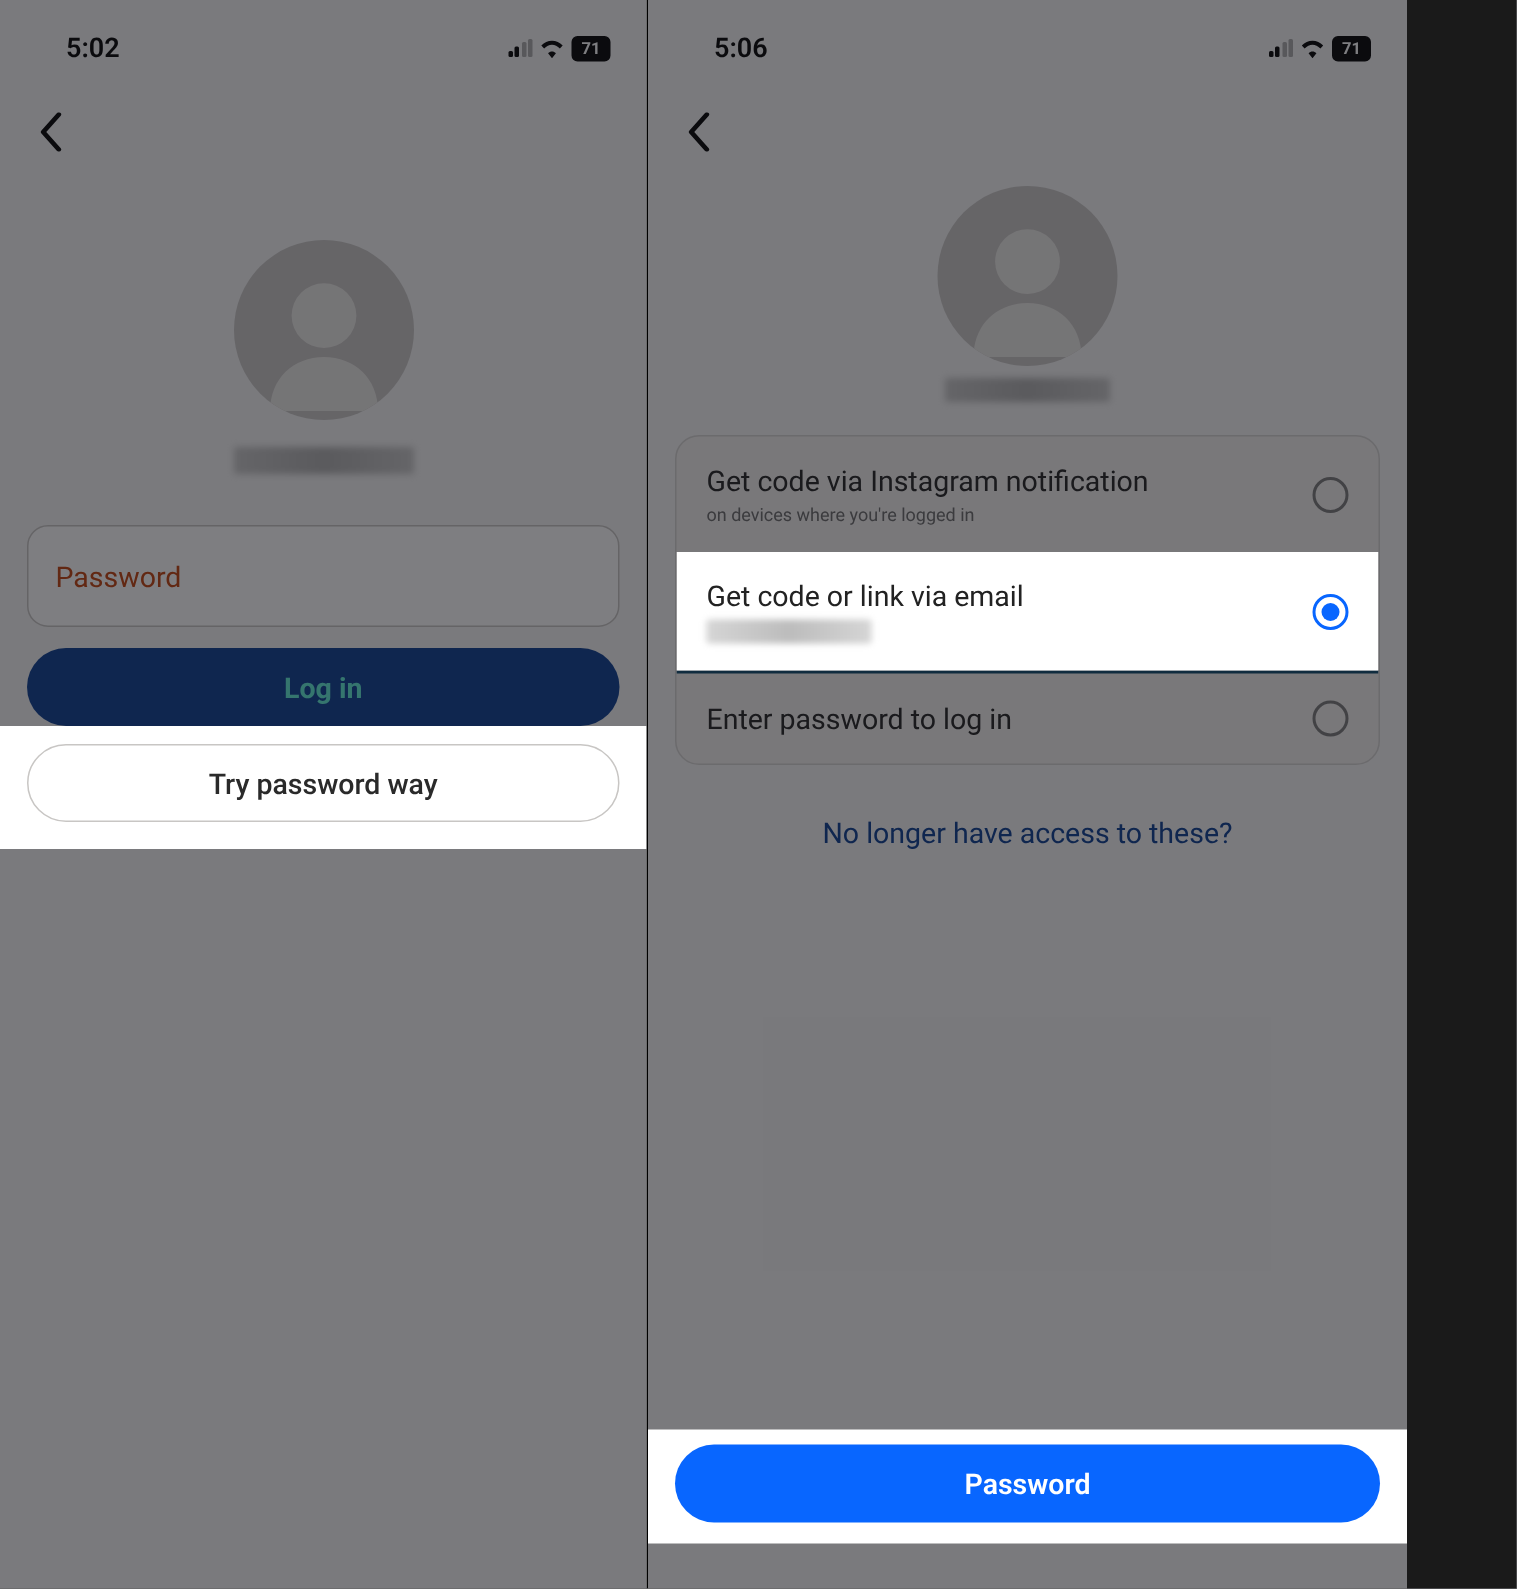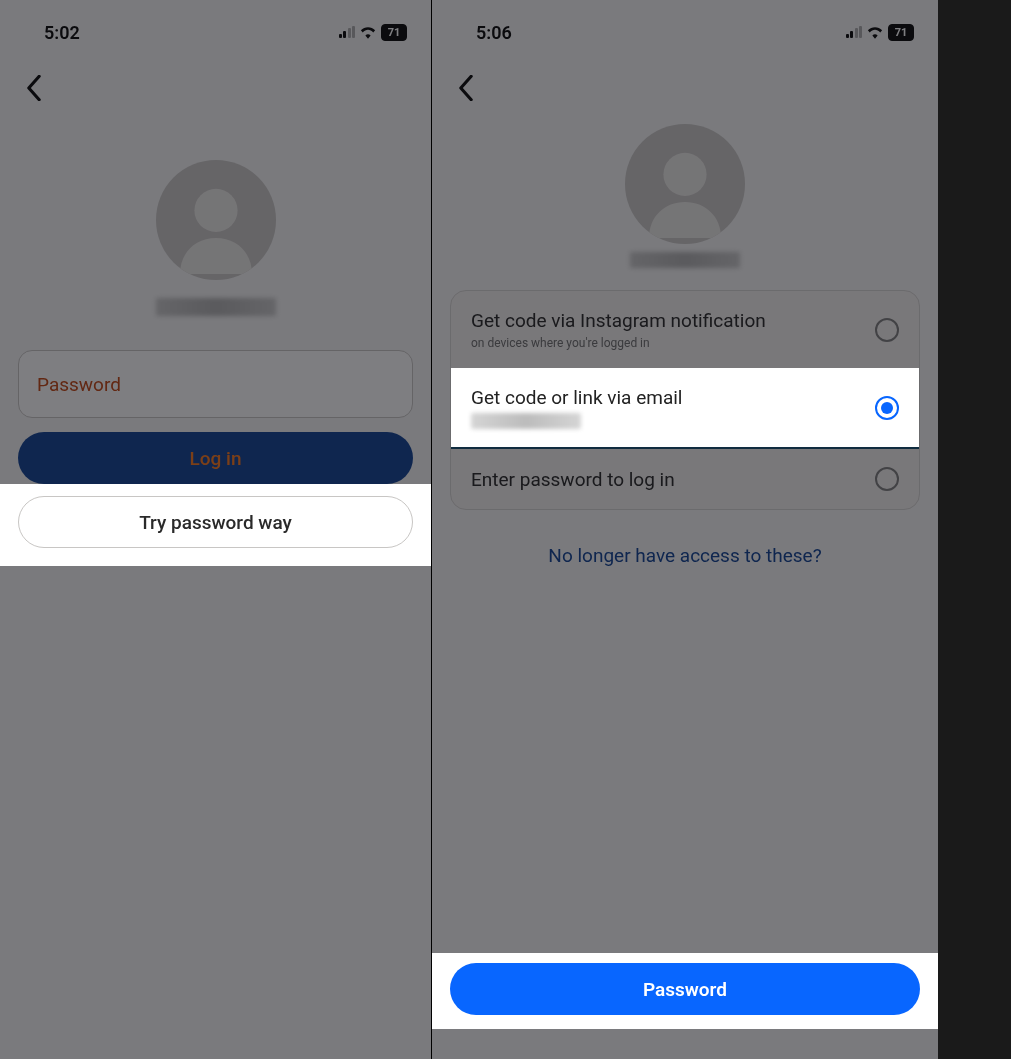--- a/index.html
+++ b/index.html
@@ -114,21 +114,22 @@
     border-radius: 26px;
     display: flex;
     align-items: center;
     justify-content: center;
     font-size: 19px;
     font-weight: 500;
     margin-top: 14px;
   }
   .btn-primary {
     background: #0a3d91;
-    color: #f97316;
+    color: #5eead4;
+    font-weight: bold;
   }
   .btn-outline {
     background: #fff;
     border: 1px solid #c8c6c4;
     color: #2a2a2a;
   }
   .btn-blue {
     background: #0866ff;
     color: #fff;
     font-weight: 600;

